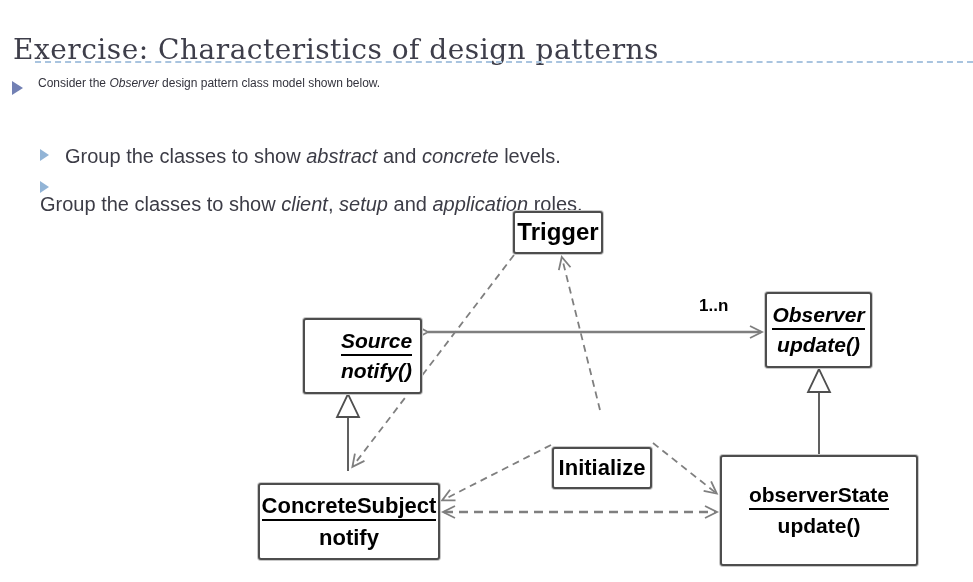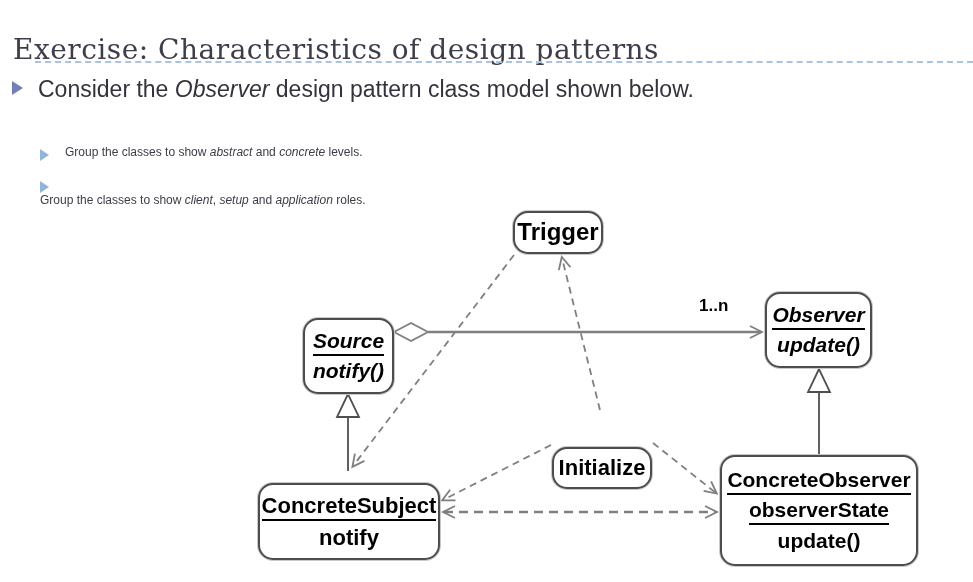--- a/index.html
+++ b/index.html
@@ -13,40 +13,40 @@
     font-family:"DejaVu Serif","Liberation Serif",serif;
     font-size:28px;font-weight:normal;color:#3e3e4a;letter-spacing:.5px;
     white-space:nowrap;
   }
   .title-rule{
     position:absolute;left:35px;top:61px;width:938px;height:0;
     border-top:2px dashed #a9c4df;
   }
   
   .bullet-row{position:absolute;display:flex;align-items:flex-start;color:#33333d;}
-  .bullet-main{left:12px;top:76px;font-size:23px;width:900px;}
+  .bullet-main{left:12px;top:76px;font-size:12px;width:900px;}
   .tri{width:0;height:0;display:inline-block;flex:none;}
   .tri-l1{border-left:11px solid #7280b4;border-top:7px solid transparent;border-bottom:7px solid transparent;margin:5px 15px 0 0;}
   .tri-l2{border-left:9px solid #92b4d6;border-top:6px solid transparent;border-bottom:6px solid transparent;margin:4px 16px 0 0;}
-  .bullet-sub{font-size:12px;color:#3c3c46;width:850px;}
+  .bullet-sub{font-size:20px;color:#3c3c46;width:850px;}
   .sub1{left:40px;top:145px;}
   .sub2{left:40px;top:177px;flex-direction:column;}
   .it{font-style:italic;}
   
   .uml-box{
-    position:absolute;background:#ffffff;border:2px solid #4d4d4d;border-radius:15px;
+    position:absolute;background:#ffffff;border:2px solid #4d4d4d;border-radius:3px;
     box-shadow:0 0 0 1px #c9c9c9;
     display:flex;flex-direction:column;justify-content:center;align-items:center;
     color:#000;font-weight:bold;text-align:center;z-index:2;
   }
   .uml-box .row{line-height:1.45;white-space:nowrap;}
   .u{border-bottom:2px solid #000;padding-bottom:1px;display:inline-block;line-height:1.15;}
   .bi{font-style:italic;}
   #box-trigger{left:513px;top:211px;width:86px;height:39px;font-size:24px;}
-  #box-source{left:303px;top:318px;width:87px;height:72px;font-size:21px;}
+  #box-source{left:303px;top:318px;width:87px;height:72px;font-size:21px;padding-left:28px;}
   #box-observer{left:765px;top:292px;width:103px;height:72px;font-size:21px;}
   #box-initialize{left:552px;top:411px;width:96px;height:38px;font-size:22px;margin-top:36px;}
   #box-csubject{left:258px;top:483px;width:178px;height:73px;font-size:22px;}
   #box-cobserver{left:720px;top:455px;width:194px;height:107px;font-size:21px;}
   .mult-label{
     position:absolute;left:699px;top:296px;font-size:17px;font-weight:bold;color:#000;z-index:3;
   }
   #connectors{position:absolute;left:0;top:0;z-index:1;}
 </style>
 </head>
@@ -117,18 +117,17 @@
 <div id="box-initialize" class="uml-box">
   <div class="row">Initialize</div>
 </div>
 
 <div id="box-csubject" class="uml-box">
   <div class="row"><span class="u">ConcreteSubject</span></div>
   <div class="row">notify</div>
 </div>
 
 <div id="box-cobserver" class="uml-box">
-  <div class="row"><span class="u">ConcreteObserver</span></div>
   <div class="row"><span class="u">observerState</span></div>
   <div class="row">update()</div>
 </div>
 
 <div class="mult-label">1..n</div>
 
 </body></html>

